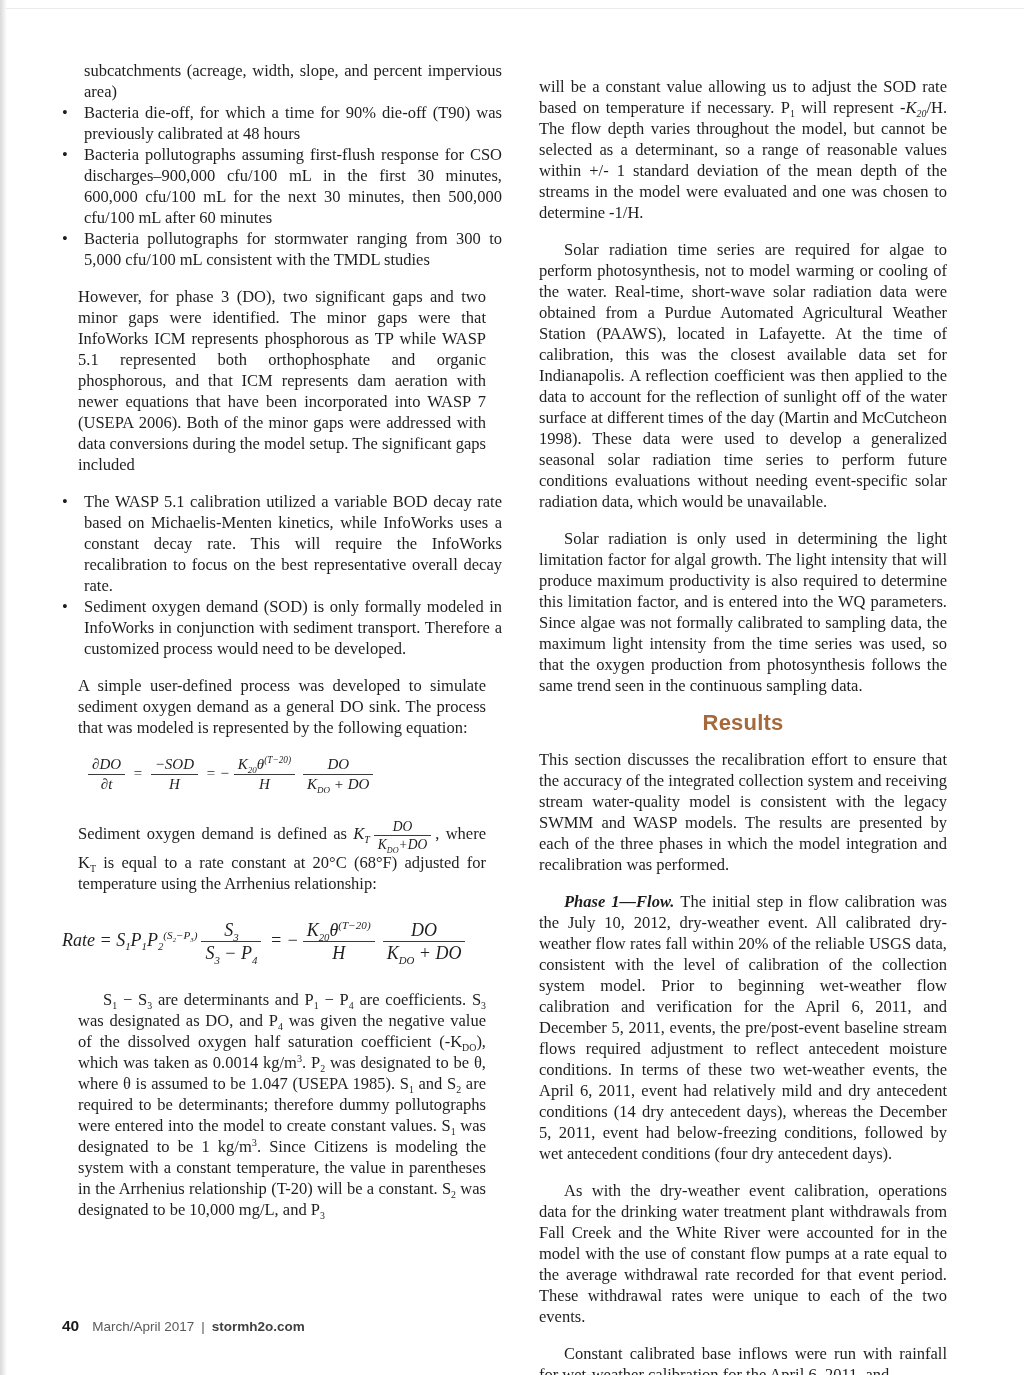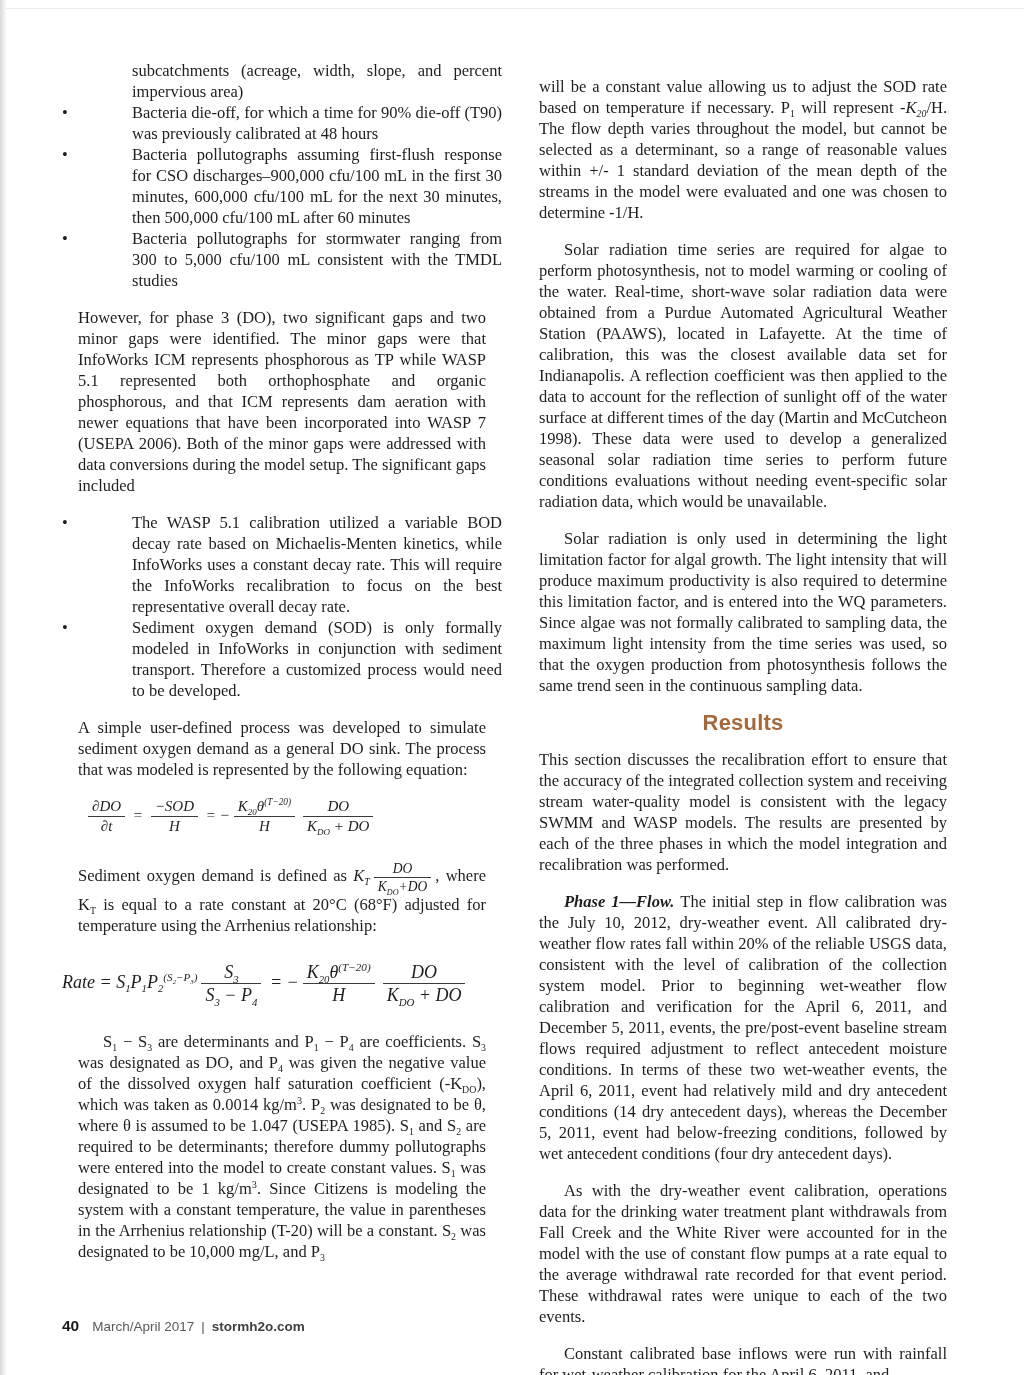--- a/index.html
+++ b/index.html
@@ -8,21 +8,21 @@
     position:relative; width:1024px; height:1375px; background:#ffffff;
     overflow:hidden; font-family:"Liberation Serif", serif; color:#1e1e1e;
   }
   .edge-left { position:absolute; left:0; top:0; bottom:0; width:7px;
     background:linear-gradient(to right,#d9d9d9,#ffffff); }
   .edge-top { position:absolute; top:8px; left:6px; right:0; height:1px; background:#ebebeb; }
   .columns { position:absolute; top:60px; left:62px; display:flex; gap:21px; }
   .col { width:440px; font-size:16.5px; line-height:21px; text-align:justify; }
   .col p { margin:16px; }
   p.ind { text-indent:25px; }
-  .li { display:flex;gap:48px; }
+  .li { display:flex; }
   .li .marker { flex:0 0 22px; width:22px; }
   .li .li-text { flex:1; text-align:justify; }
   sub { font-size:60%; line-height:0; }
   sup { font-size:62%; line-height:0; }
   .eq { font-style:italic; }
   .frac { display:inline-block; vertical-align:middle; text-align:center; line-height:1.12; margin:0 4px; }
   .frac .num { display:block; padding:0 4px 1px; }
   .frac .den { display:block; border-top:1.4px solid #3a3a3a; padding:1px 4px 0; }
   .frac.sm { font-size:0.82em; }
   .display-eq { font-size:15px; font-style:italic; line-height:1.1;

